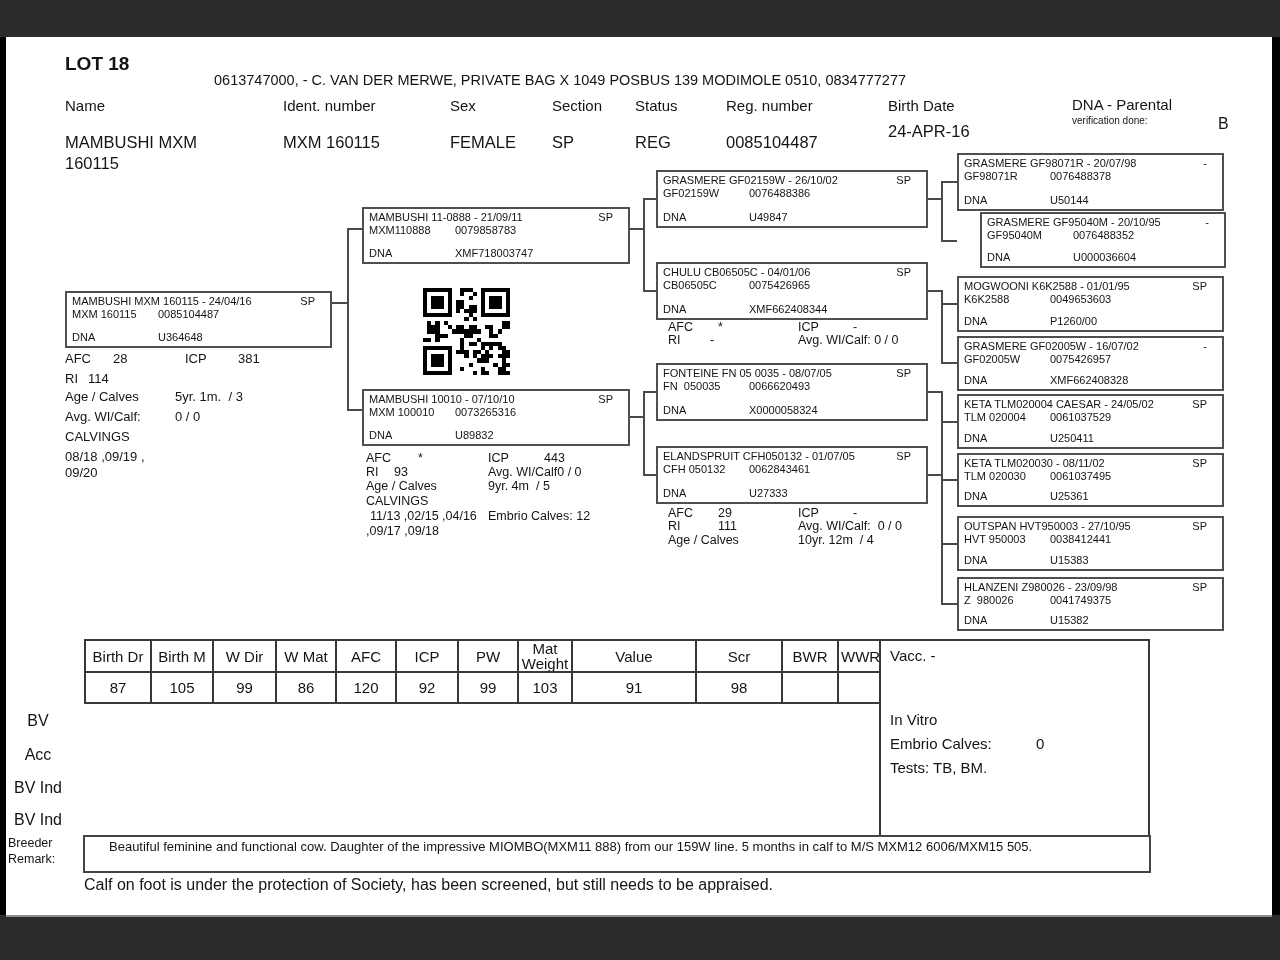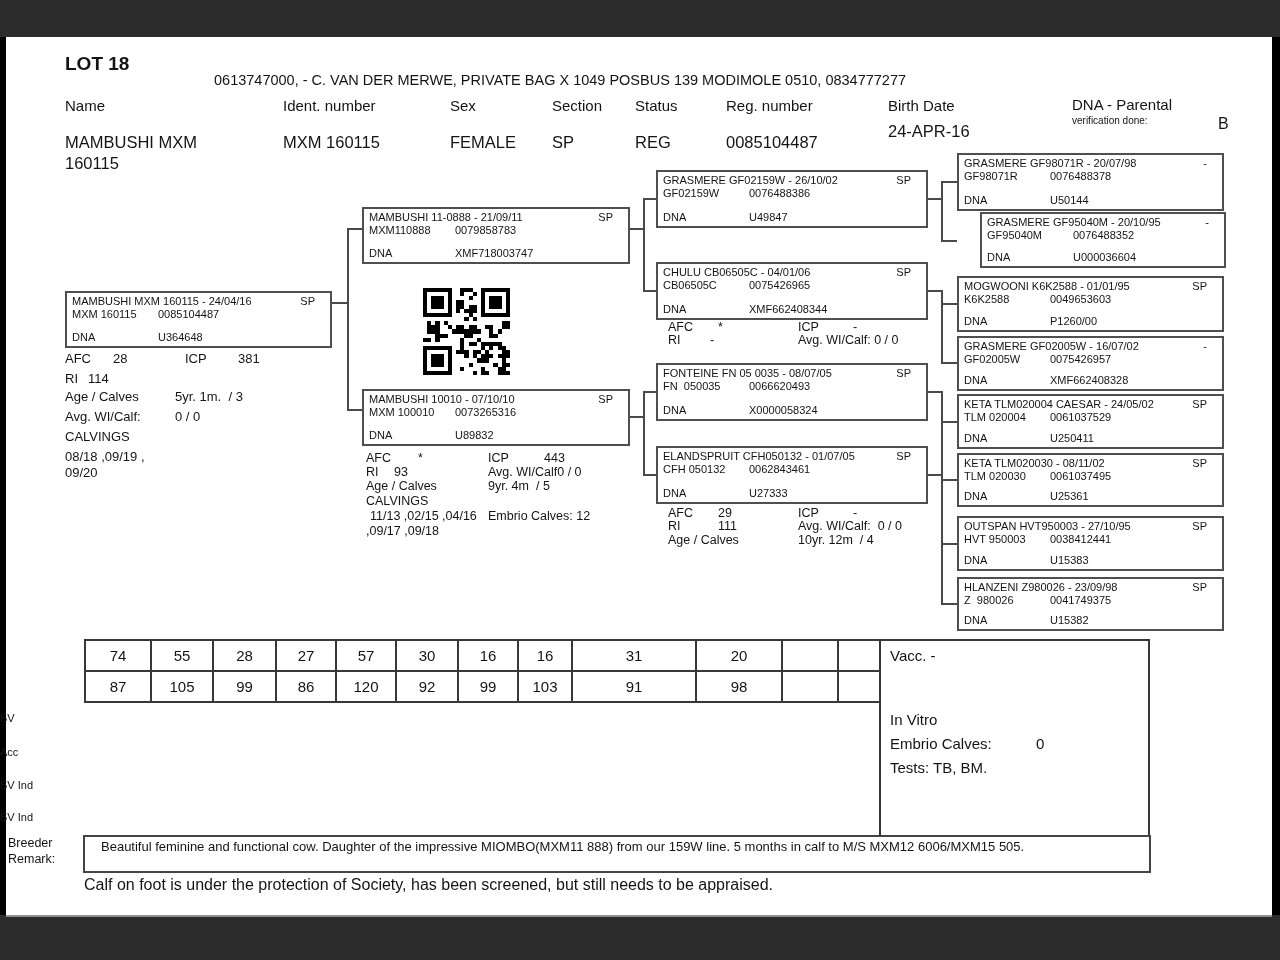--- a/index.html
+++ b/index.html
@@ -26,25 +26,25 @@
   .vline{width:2px}
   
   .stats{position:absolute}
   .srow{position:absolute;white-space:pre}
   
   #ebv{position:absolute;left:84px;top:639px;border-collapse:collapse;table-layout:fixed;width:795px;background:#fff}
   #ebv th,#ebv td{border:2px solid #383838;font-weight:normal;font-size:15px;line-height:15px;
                   text-align:center;padding:0 2px;overflow:hidden}
   #ebv th{height:30px}
   #ebv td{height:29px}
-  .rowlab{position:absolute;width:76px;text-align:left;font-size:11px;white-space:pre}
+  .rowlab{position:absolute;width:76px;text-align:center;font-size:16px;white-space:pre}
   #vaccbox{position:absolute;left:879px;top:639px;width:271px;height:198px;box-sizing:border-box;
            border:2px solid #383838;background:#fff}
   #remarkbox{position:absolute;left:83px;top:835px;width:1068px;height:38px;box-sizing:border-box;
-             border:2px solid #444;background:#fff;font-size:13px;line-height:16px;padding:2px 16px}
+             border:2px solid #444;background:#fff;font-size:13px;line-height:16px;padding:2px 24px}
   #qr{position:absolute;left:423px;top:288px;width:87px;height:87px}
 </style>
 </head>
 <body>
 
 <div class="bar" style="top:0;height:37px"></div>
 <div class="bar" style="top:915px;height:45px"></div>
 <div id="page"></div>
 <div class="edge" style="left:0;top:37px;width:6px;height:878px"></div>
 <div class="edge" style="left:1272px;top:37px;width:8px;height:878px"></div>
@@ -369,32 +369,32 @@
       <col style="width:62px">
       <col style="width:60px">
       <col style="width:54px">
     <col style="width:124px">
       <col style="width:86px">
       <col style="width:56px">
       <col style="width:42px">
   </colgroup>
   <tbody>
   <tr>
-    <td>74</td>
-    <td>55</td>
-    <td>28</td>
-    <td>27</td>
-    <td>57</td>
-    <td>30</td>
-    <td>16</td>
-    <td>16</td>
-    <td>31</td>
-    <td>20</td>
-    <td></td>
-    <td></td>
+    <th>Birth Dr</th>
+    <th>Birth M</th>
+    <th>W Dir</th>
+    <th>W Mat</th>
+    <th>AFC</th>
+    <th>ICP</th>
+    <th>PW</th>
+    <th>Mat Weight</th>
+    <th>Value</th>
+    <th>Scr</th>
+    <th>BWR</th>
+    <th>WWR</th>
   </tr>
   <tr>
     <td>87</td>
     <td>105</td>
     <td>99</td>
     <td>86</td>
     <td>120</td>
     <td>92</td>
     <td>99</td>
     <td>103</td>

